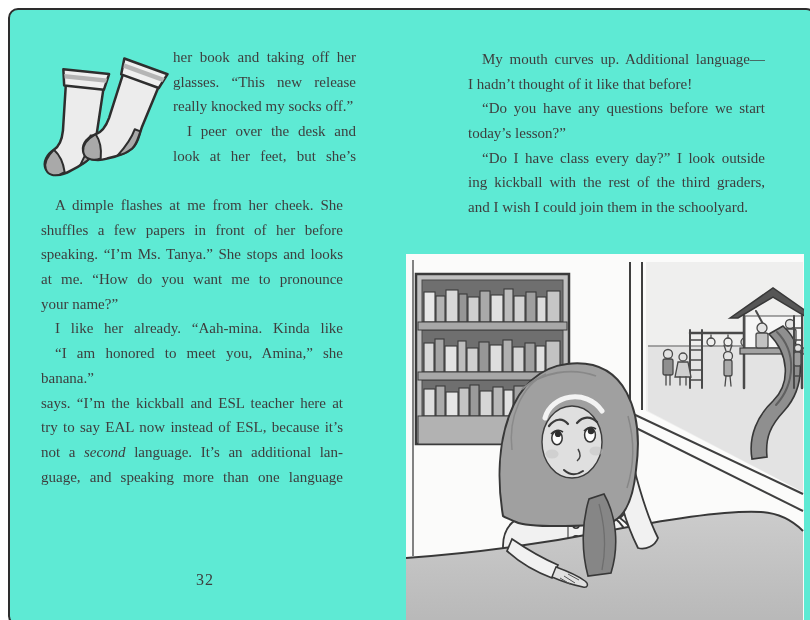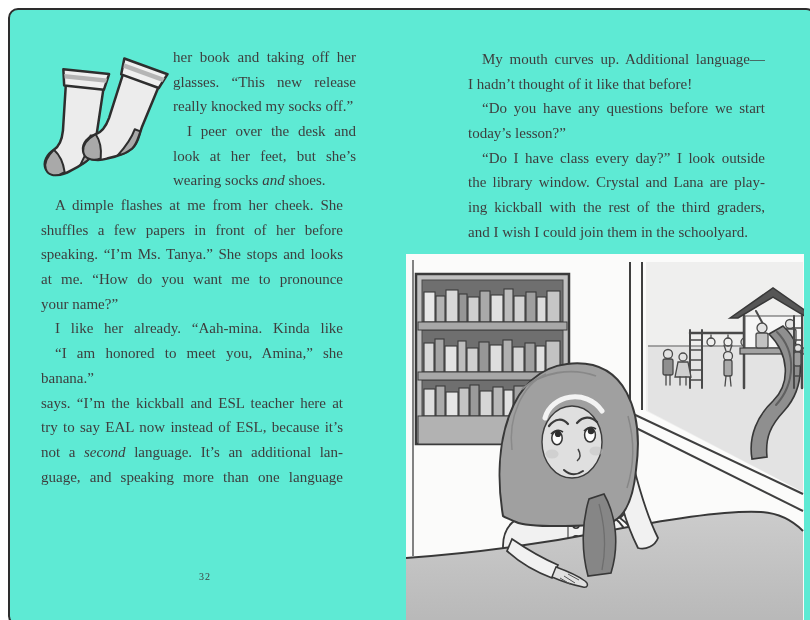--- a/index.html
+++ b/index.html
@@ -14,21 +14,21 @@
     font-family:"Liberation Serif", serif;
     color:#3e3e3e;
   }
   .block{position:absolute;font-size:15px;}
   .tl{line-height:24.7px;height:24.7px;overflow:hidden;text-align:justify;text-align-last:justify;}
   .tl.last{text-align-last:left;}
   .tl.ind{text-indent:14px;}
   .it{font-style:italic;}
   .pagenum{
     position:absolute;left:44px;top:561px;width:302px;
-    text-align:center;font-size:10px;letter-spacing:1px;
+    text-align:center;font-size:16px;letter-spacing:1px;
   }
   .socks-svg{position:absolute;left:16px;top:26px;}
   .scene-svg{position:absolute;left:396px;top:244px;}
 </style>
 </head>
 <body>
 
 <div class="spread">
 
   <svg class="socks-svg" width="148" height="160" viewBox="0 0 148 160">
@@ -44,21 +44,20 @@
     <use href="#sockdef" transform="translate(34,46) rotate(6)"></use>
     <use href="#sockdef" transform="translate(92,34) rotate(20)"></use>
   </svg>
 
   <div class="block" style="left:163px;top:35px;width:183px;">
       <div class="tl"><span>her book and taking off her</span></div>
       <div class="tl"><span>glasses. “This new release</span></div>
       <div class="tl last"><span>really knocked my socks off.”</span></div>
       <div class="tl ind"><span>I peer over the desk and</span></div>
       <div class="tl"><span>look at her feet, but she’s</span></div>
-      <div class="tl last"><span>wearing socks </span><span class="it">and</span><span> shoes.</span></div>
     </div>
 
   <div class="block" style="left:31px;top:183px;width:302px;">
       <div class="tl ind"><span>A dimple flashes at me from her cheek. She</span></div>
       <div class="tl"><span>shuffles a few papers in front of her before</span></div>
       <div class="tl"><span>speaking. “I’m Ms. Tanya.” She stops and looks</span></div>
       <div class="tl"><span>at me. “How do you want me to pronounce</span></div>
       <div class="tl last"><span>your name?”</span></div>
       <div class="tl ind"><span>I like her already. “Aah-mina. Kinda like</span></div>
       <div class="tl ind"><span>“I am honored to meet you, Amina,” she</span></div>
@@ -70,21 +69,20 @@
     </div>
 
   <div class="pagenum">32</div>
 
   <div class="block" style="left:458px;top:37px;width:297px;">
       <div class="tl ind"><span>My mouth curves up. Additional language—</span></div>
       <div class="tl last"><span>I hadn’t thought of it like that before!</span></div>
       <div class="tl ind"><span>“Do you have any questions before we start</span></div>
       <div class="tl last"><span>today’s lesson?”</span></div>
       <div class="tl ind"><span>“Do I have class every day?” I look outside</span></div>
-      <div class="tl"><span>the library window. Crystal and Lana are play-</span></div>
       <div class="tl"><span>ing kickball with the rest of the third graders,</span></div>
       <div class="tl last"><span>and I wish I could join them in the schoolyard.</span></div>
     </div>
 
   <svg class="scene-svg" width="398" height="370" viewBox="0 0 398 370">
     <defs>
       <linearGradient id="gtable" x1="0" y1="0" x2="0" y2="1">
         <stop offset="0" stop-color="#cccccc"></stop>
         <stop offset="1" stop-color="#b8b8b8"></stop>
       </linearGradient>

